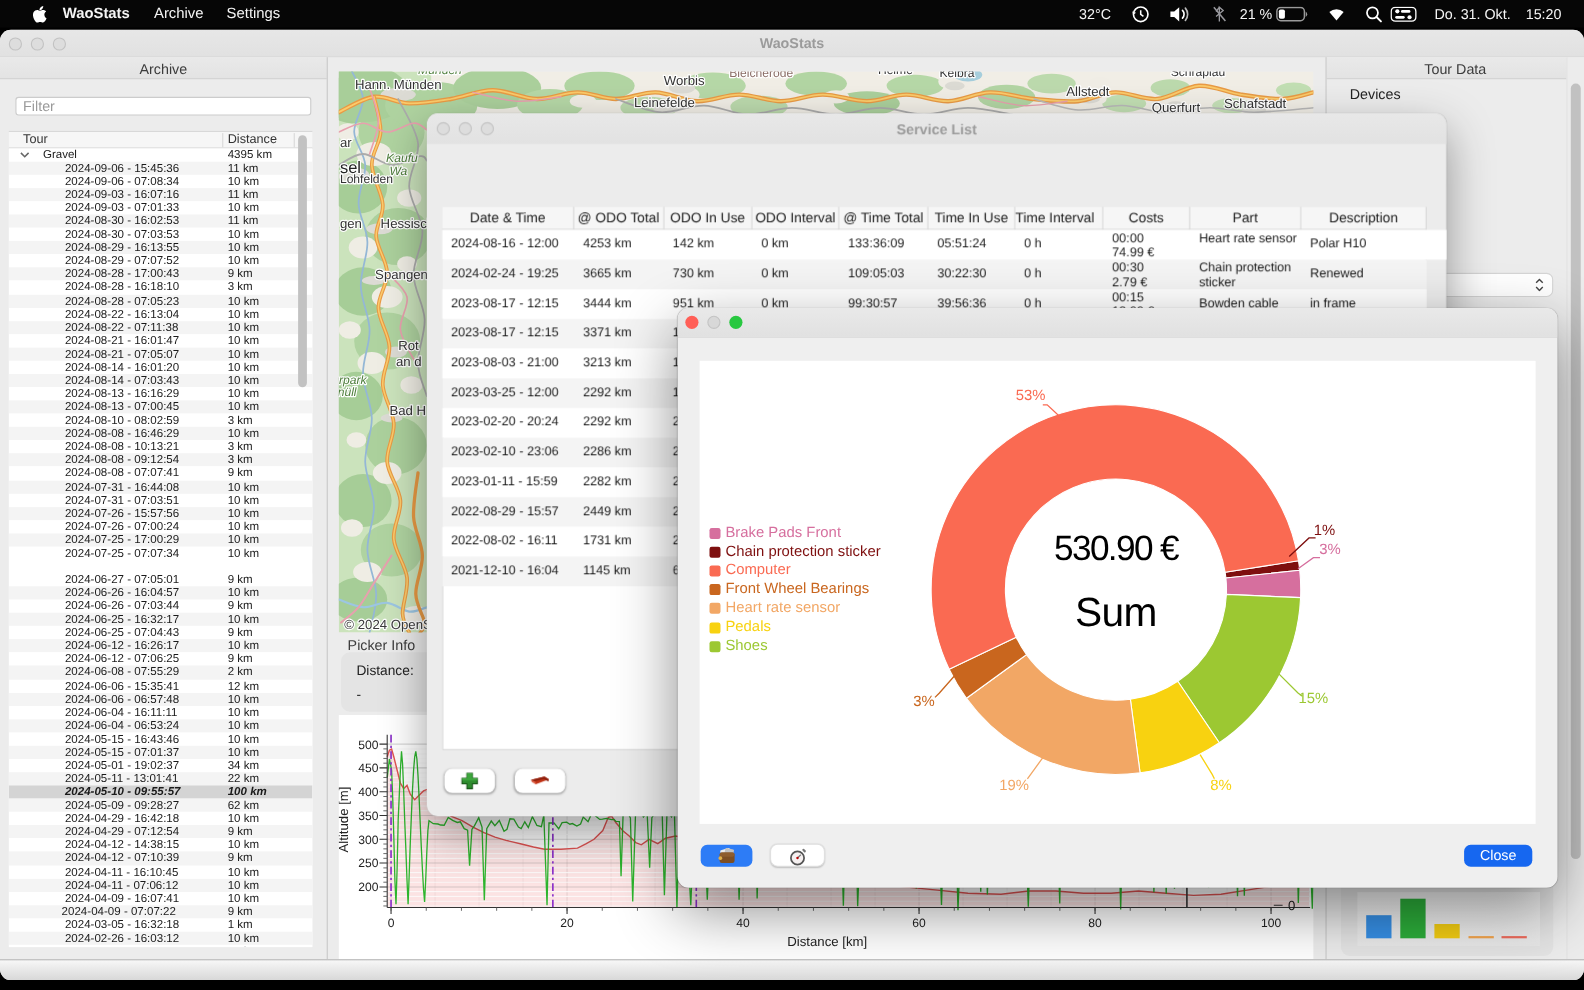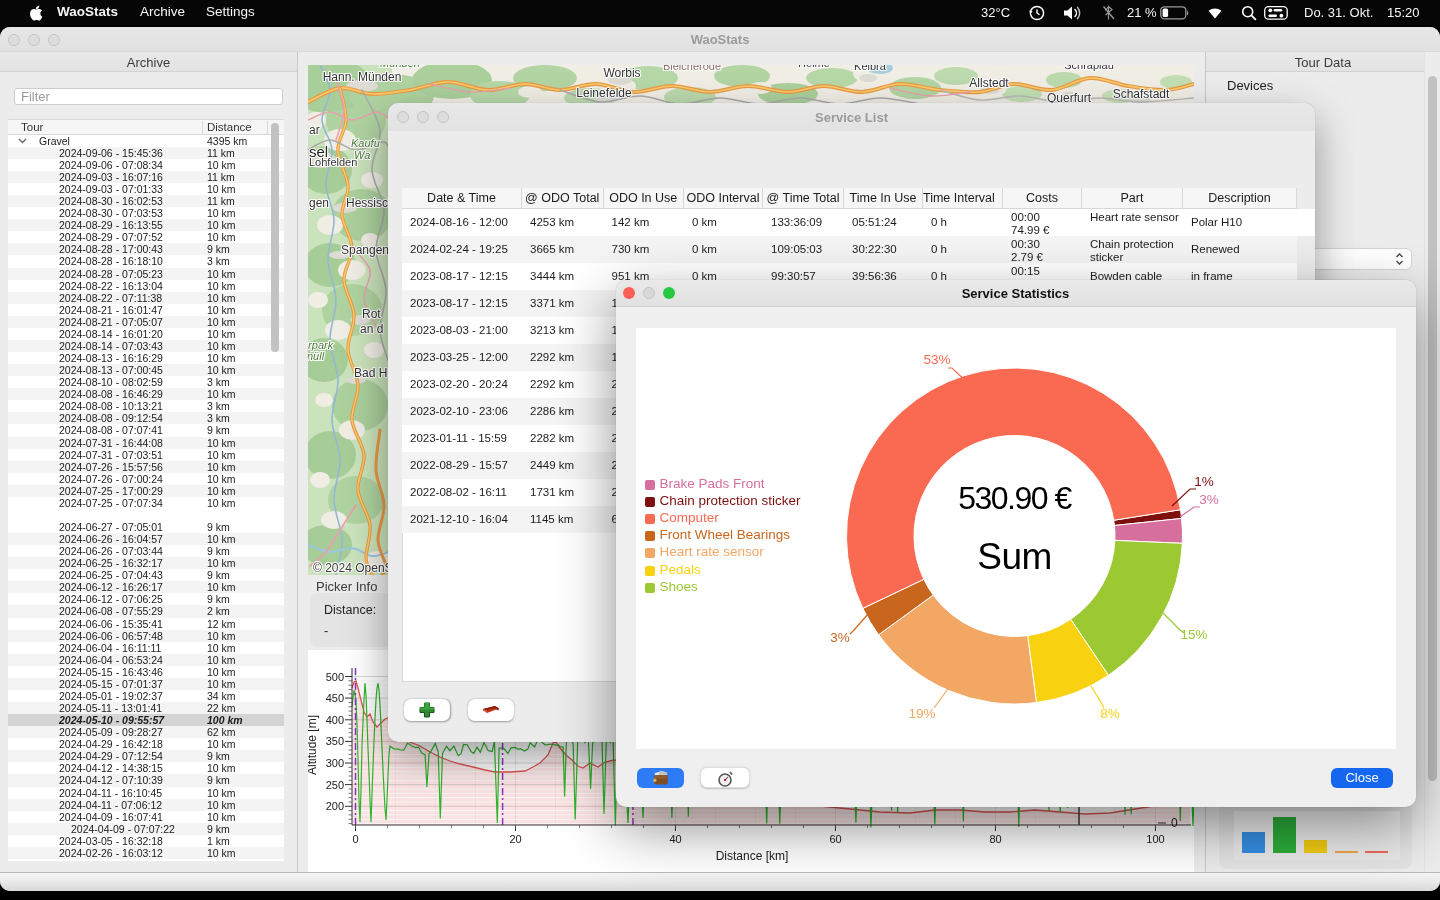--- a/index.html
+++ b/index.html
@@ -307,21 +307,21 @@
       </div>
       <div class="trow" style="top:663.9px;height:12.07px;background:#F4F4F4;">
         <span style="position:absolute;left:51px">2024-04-11 - 07:06:12</span>
         <span style="position:absolute;left:199px">10 km</span>
       </div>
       <div class="trow" style="top:675.9px;height:12.07px;background:#fff;">
         <span style="position:absolute;left:51px">2024-04-09 - 16:07:41</span>
         <span style="position:absolute;left:199px">10 km</span>
       </div>
       <div class="trow" style="top:688.0px;height:12.07px;background:#F4F4F4;">
-        <span style="position:absolute;left:63px">2024-04-09 - 07:07:22</span>
+        <span style="position:absolute;left:48px">2024-04-09 - 07:07:22</span>
         <span style="position:absolute;left:199px">9 km</span>
       </div>
       <div class="trow" style="top:700.1px;height:12.07px;background:#fff;">
         <span style="position:absolute;left:51px">2024-03-05 - 16:32:18</span>
         <span style="position:absolute;left:199px">1 km</span>
       </div>
       <div class="trow" style="top:712.1px;height:12.07px;background:#F4F4F4;">
         <span style="position:absolute;left:51px">2024-02-26 - 16:03:12</span>
         <span style="position:absolute;left:199px">10 km</span>
       </div>
@@ -829,21 +829,20 @@
       <path d="M2 5 l0.5 2 L6 9 l-0.3-2.2 Z" fill="#E0644a"></path>
     </svg>
   </div>
 </div>
 
 <div class="win" style="left:615.5px;top:280px;width:800px;height:526.7px;background:#EFEFEF;box-shadow:0 20px 55px rgba(0,0,0,0.45),0 0 1px rgba(0,0,0,0.3)">
   <div class="abs" style="left:0;top:0;width:800px;height:27px;background:linear-gradient(#E9E9E9,#E1E1E1);border-radius:10px 10px 0 0;border-bottom:1px solid #D0D0D0">
     <div class="tl" style="left:7.5px;background:#FF5F57"></div>
     <div class="tl" style="left:27.5px;background:#D8D8D8;border:0.5px solid #C4C4C4"></div>
     <div class="tl" style="left:47.5px;background:#28C840"></div>
-    <div class="abs" style="left:0;top:6px;width:800px;text-align:center;font-size:13px;font-weight:bold;color:#111">Service Statistics</div>
   </div>
   <div class="abs" style="left:20.5px;top:48px;width:760px;height:421px;background:#fff"></div>
   <svg width="760" height="421" viewBox="20.5 48 760 421" style="position:absolute;left:20.5px;top:48px" font-family="Liberation Sans, sans-serif">
 <path d="M564.93 229.72 A168 168 0 0 1 566.08 238.44 L498.95 245.49 A100.5 100.5 0 0 0 498.26 240.28 Z" fill="#7E0F0F" stroke="#ffffff" stroke-width="1" stroke-linejoin="round"></path>
       <path d="M566.08 238.44 A168 168 0 0 1 566.84 263.33 L499.40 260.38 A100.5 100.5 0 0 0 498.95 245.49 Z" fill="#D66F9E" stroke="#ffffff" stroke-width="1" stroke-linejoin="round"></path>
       <path d="M566.84 263.33 A168 168 0 0 1 492.94 395.28 L455.20 339.32 A100.5 100.5 0 0 0 499.40 260.38 Z" fill="#9CC832" stroke="#ffffff" stroke-width="1" stroke-linejoin="round"></path>
       <path d="M492.94 395.28 A168 168 0 0 1 420.93 422.56 L412.12 355.64 A100.5 100.5 0 0 0 455.20 339.32 Z" fill="#F8D210" stroke="#ffffff" stroke-width="1" stroke-linejoin="round"></path>
       <path d="M420.93 422.56 A168 168 0 0 1 263.09 354.75 L317.69 315.07 A100.5 100.5 0 0 0 412.12 355.64 Z" fill="#F2A765" stroke="#ffffff" stroke-width="1" stroke-linejoin="round"></path>
       <path d="M263.09 354.75 A168 168 0 0 1 247.37 328.33 L308.29 299.27 A100.5 100.5 0 0 0 317.69 315.07 Z" fill="#C9661E" stroke="#ffffff" stroke-width="1" stroke-linejoin="round"></path>
       <path d="M247.37 328.33 A168 168 0 1 1 564.93 229.72 L498.26 240.28 A100.5 100.5 0 1 0 308.29 299.27 Z" fill="#FA6A52" stroke="#ffffff" stroke-width="1" stroke-linejoin="round"></path>

